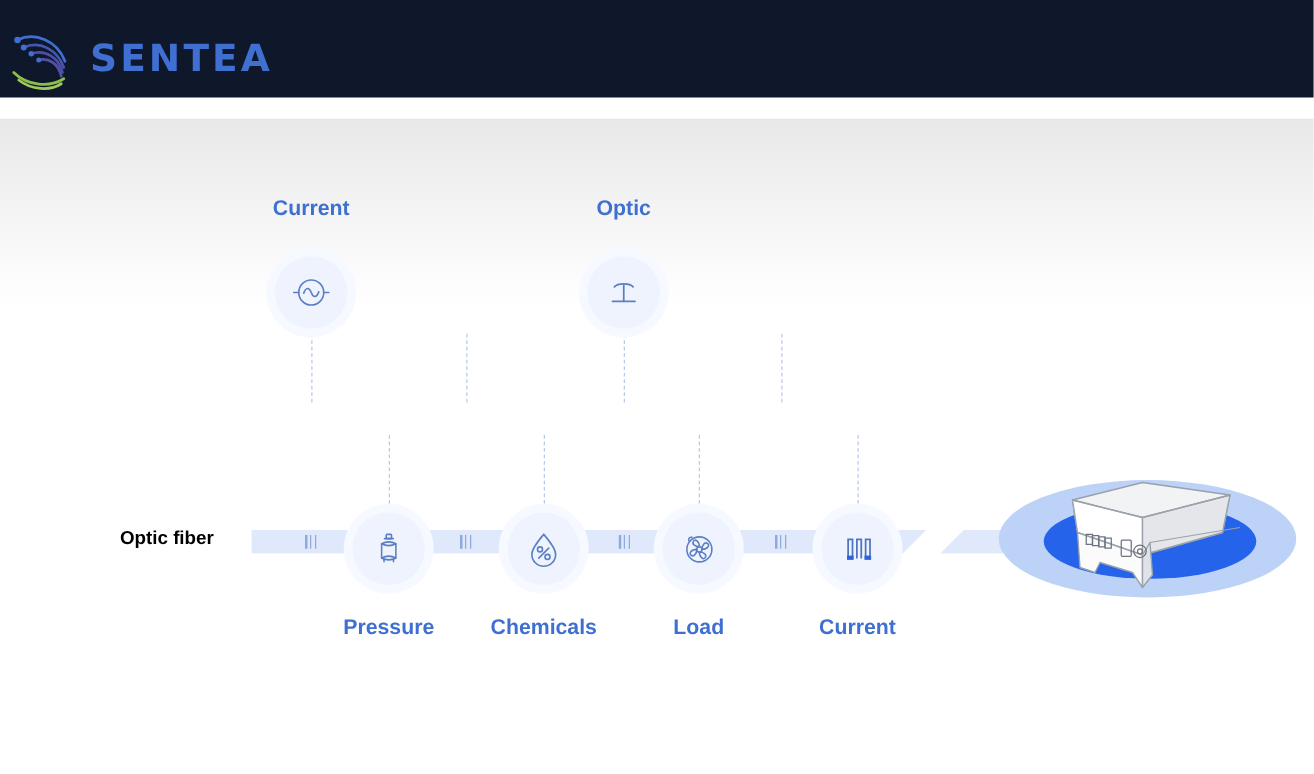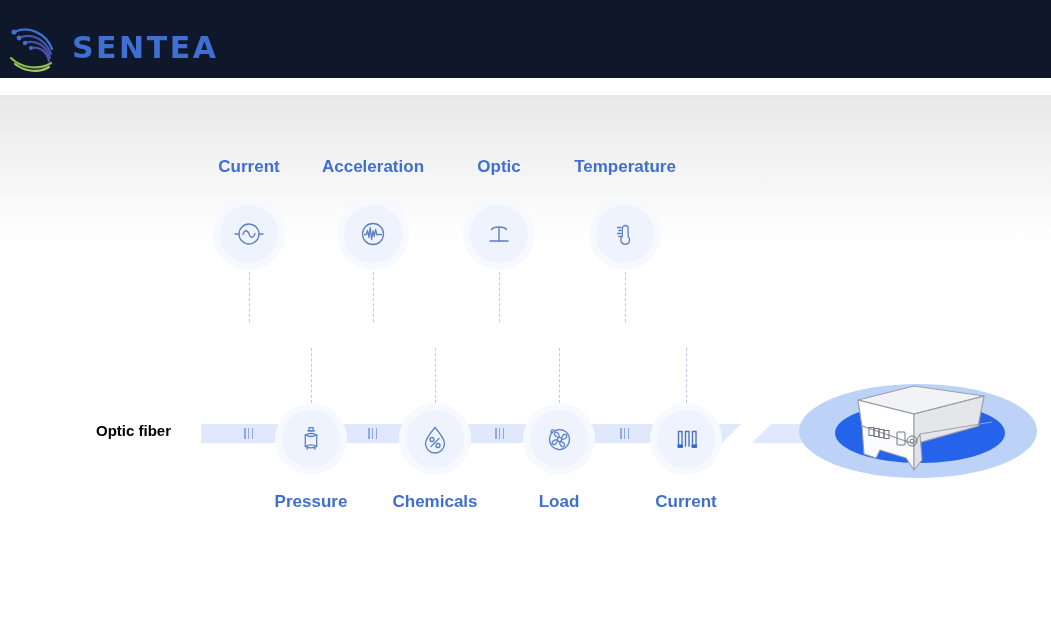--- a/index.html
+++ b/index.html
@@ -177,59 +177,34 @@
           <g fill="none" stroke="#5b7fc4" stroke-width="1.3" stroke-linecap="round">
             <circle cx="17" cy="17" r="10"></circle>
             <path d="M11 17.5 C12.7 12.6, 15.4 12.6, 17 17 C18.6 21.4, 21.3 21.4, 23 16.5"></path>
             <line x1="3" y1="17" x2="7" y2="17"></line>
             <line x1="27" y1="17" x2="31" y2="17"></line>
           </g>
         </svg>
       </div>
     </div>
 
-    <div class="node top" style="left:344px; top:110px; width:58px; height:58px">
-      <div class="node-label">Acceleration</div>
-      <div class="halo">
-        <svg viewBox="0 0 34 34" width="34" height="34">
-          <g fill="none" stroke="#5b7fc4" stroke-width="1.3" stroke-linecap="round" stroke-linejoin="round">
-            <circle cx="17" cy="17" r="10.5"></circle>
-            <path d="M8.5 17.5 L10.3 17.5 L11.6 13.5 L12.9 20.5 L14.2 10.5 L15.6 22.5 L17 14 L18.3 19.5 L19.6 12.5 L21 18 L22.3 17.5 L25.5 17.5"></path>
-          </g>
-        </svg>
-      </div>
-    </div>
 
     <div class="node top" style="left:470px; top:110px; width:58px; height:58px">
       <div class="node-label">Optic</div>
       <div class="halo">
         <svg viewBox="0 0 34 34" width="34" height="34">
           <g fill="none" stroke="#5b7fc4" stroke-width="1.4" stroke-linecap="round">
             <path d="M9.5 12.5 C12 9.2, 22 9.2, 24.5 12.5"></path>
             <line x1="17" y1="11" x2="17" y2="24"></line>
             <line x1="8" y1="24" x2="26" y2="24"></line>
           </g>
         </svg>
       </div>
     </div>
 
-    <div class="node top" style="left:596px; top:110px; width:58px; height:58px">
-      <div class="node-label">Temperature</div>
-      <div class="halo">
-        <svg viewBox="0 0 34 34" width="34" height="34">
-          <g fill="none" stroke="#5b7fc4" stroke-width="1.3" stroke-linecap="round">
-            <path d="M17.2 8.5 a2.9 2.9 0 0 1 2.9 2.9 v8.2 a4.4 4.4 0 1 1 -5.8 0 v-8.2 a2.9 2.9 0 0 1 2.9 -2.9 z"></path>
-            <line x1="9.5" y1="10.5" x2="13" y2="10.5"></line>
-            <line x1="10.8" y1="13.5" x2="13" y2="13.5"></line>
-            <line x1="9.5" y1="16.5" x2="13" y2="16.5"></line>
-            <line x1="10.8" y1="19.5" x2="13" y2="19.5"></line>
-          </g>
-        </svg>
-      </div>
-    </div>
 
     <div class="node bottom" style="left:282px; top:315px; width:58px; height:58px">
       <div class="halo">
         <svg viewBox="0 0 34 34" width="34" height="34">
           <g fill="none" stroke="#5b7fc4" stroke-width="1.25" stroke-linecap="round" stroke-linejoin="round">
             <rect x="15" y="5.5" width="4.2" height="3.4" rx="0.6"></rect>
             <line x1="13.6" y1="8.9" x2="20.6" y2="8.9"></line>
             <path d="M11.3 13 q5.7 -3 11.4 0 v11.4 q-5.7 3 -11.4 0 z"></path>
             <path d="M11.3 13 q5.7 3 11.4 0"></path>
             <path d="M11.3 24.4 q5.7 -3 11.4 0"></path>

